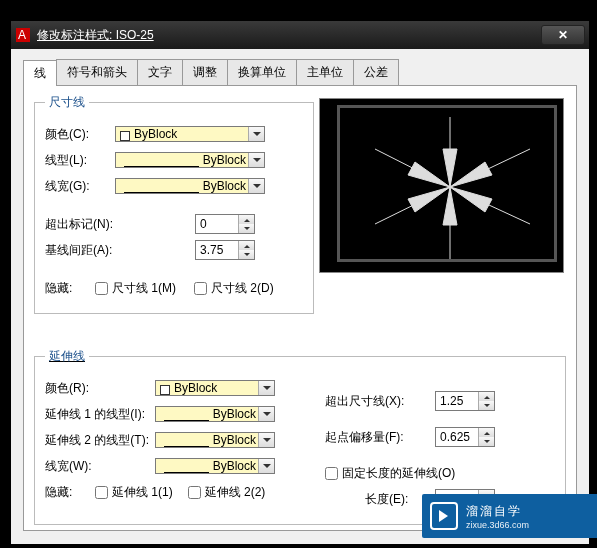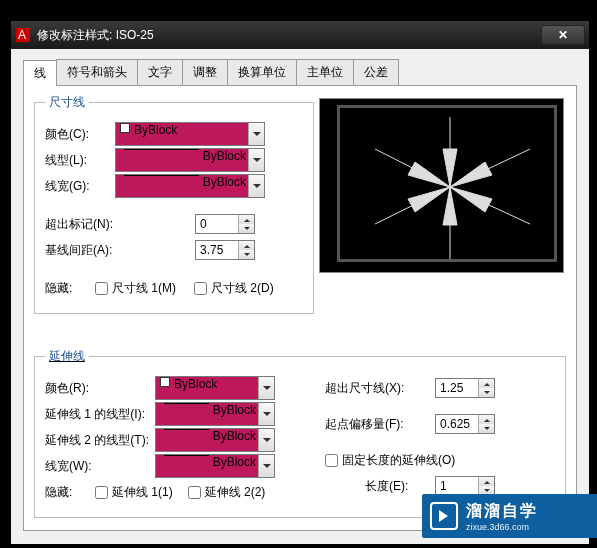--- a/index.html
+++ b/index.html
@@ -1,39 +1,39 @@
 <!DOCTYPE html>
 <html><head>
 <meta charset="utf-8">
 <style>
 * { box-sizing: border-box; margin: 0; padding: 0; font-family: "Microsoft YaHei", "SimSun", Arial, sans-serif; font-size: 12px; }
 body { background: #000; width: 597px; height: 548px; position: relative; }
 
 .window { position: absolute; left: 10px; top: 20px; width: 580px; height: 525px; background: #fff; border: 1px solid #000; box-shadow: 0 0 8px rgba(0,0,0,0.5); }
 .titlebar { height: 28px; background: linear-gradient(#3a3a3a, #1a1a1a); display: flex; align-items: center; padding: 0 4px; }
 .app-icon { width: 16px; height: 16px; margin-right: 6px; display: flex; align-items: center; justify-content: center; }
-.title { color: #fff; flex: 1; }
+.title { color: #fff; flex: 1; text-decoration: underline; }
 .close-btn { width: 44px; height: 20px; background: linear-gradient(#555,#333); border: 1px solid #222; border-radius: 3px; display: flex; align-items: center; justify-content: center; color: #fff; font-weight: bold; cursor: pointer; }
 
 .client { padding: 10px 12px 12px 12px; background: #f0f0f0; height: calc(100% - 28px); position: relative; }
 
 .tabs { display: flex; border-bottom: 1px solid #999; }
 .tab { padding: 4px 10px; border: 1px solid #999; border-bottom: none; background: #e8e8e8; margin-right: -1px; cursor: pointer; position: relative; }
 .tab.active { background: #fff; top: 1px; }
 
 .panel { background: #fff; border: 1px solid #999; border-top: none; padding: 8px 10px; height: 445px; position: relative; }
 
 fieldset { border: 1px solid #bbb; padding: 8px 10px 10px 10px; margin-bottom: 12px; position: relative; }
 legend { padding: 0 4px; color: #1a4f8a; }
 
 .row { display: flex; align-items: center; margin: 4px 0; height: 22px; }
 .lbl { width: 110px; }
 .lbl-narrow { width: 70px; }
 
-.combo { position: relative; width: 150px; height: 24px; border: 1px solid #7a7a7a; background: #be185d; display: flex; align-items: flex-start; padding: 0 18px 0 4px; cursor: pointer; }
+.combo { position: relative; width: 150px; height: 16px; border: 1px solid #7a7a7a; background: #fef9c3; display: flex; align-items: flex-end; padding: 0 18px 0 4px; cursor: pointer; }
 .combo .arrow { position: absolute; right: 0; top: 0; width: 16px; height: 100%; background: linear-gradient(#f8f8f8,#ddd); border-left: 1px solid #aaa; display: flex; align-items: center; justify-content: center; }
 .combo .arrow::after { content: ""; border: 4px solid transparent; border-top-color: #333; margin-top: 3px; }
 .swatch { width: 10px; height: 10px; border: 1px solid #333; background: #fff; margin-right: 4px; flex: none; }
 .line-sample { flex: 1; border-top: 1px solid #000; margin: 0 4px; }
 
 .spin { width: 60px; height: 20px; border: 1px solid #7a7a7a; display: flex; background: #fff; }
 .spin input { border: none; width: 42px; padding: 0 4px; outline: none; font-size: 12px; }
 .spin .btns { width: 16px; display: flex; flex-direction: column; border-left: 1px solid #aaa; }
 .spin .b { flex: 1; background: linear-gradient(#f8f8f8,#ddd); display: flex; align-items: center; justify-content: center; cursor: pointer; }
 .spin .b.up::after { content: ""; border: 3px solid transparent; border-bottom-color: #333; margin-bottom: 2px; }
@@ -41,31 +41,31 @@
 
 .chk { width: 13px; height: 13px; margin-right: 4px; }
 
 .preview { position: absolute; right: 12px; top: 12px; width: 245px; height: 175px; border: 1px solid #888; background: #000; overflow: hidden; }
 .preview-box { position: absolute; top: 6px; right: 6px; left: 17px; bottom: 10px; border: 3px solid #555; }
 
 .top-area { width: 280px; }
 
 .ext-grid { position: relative; text-decoration: underline; }
 .ext-left { float: left; width: 280px; }
-.ext-right { float: right; width: 230px; }
+.ext-right { float: right; width: 230px; margin-top: 13px; }
 .clearfix::after { content: ""; display: table; clear: both; }
 
 .btnbar { position: absolute; bottom: 10px; right: 14px; display: flex; gap: 8px; }
 .btn { width: 70px; height: 22px; background: linear-gradient(#fdfdfd,#e0e0e0); border: 1px solid #888; border-radius: 3px; cursor: pointer; display: flex; align-items: center; justify-content: center; }
 
 .watermark { position: absolute; right: 0; bottom: 10px; width: 175px; height: 44px; background: #0e5fa0; color: #fff; display: flex; align-items: center; padding: 4px 8px; border-radius: 2px 0 0 2px; z-index: 50; }
 .wm-icon { width: 28px; height: 28px; border: 2px solid #fff; border-radius: 4px; display: flex; align-items: center; justify-content: center; margin-right: 8px; }
 .wm-icon::after { content: ""; border: 6px solid transparent; border-left: 9px solid #fff; margin-left: 4px; }
 .wm-text { display: flex; flex-direction: column; }
-.wm-main { font-size: 16px; font-weight: bold; letter-spacing: 2px; }
+.wm-main { font-size: 12px; font-weight: normal; letter-spacing: 2px; }
 .wm-sub { font-size: 9px; opacity: 0.9; }
 
 svg.app { width: 16px; height: 16px; }
 </style>
 </head>
 <body>
 
 <div class="window">
   <div class="titlebar">
     <span class="app-icon">

